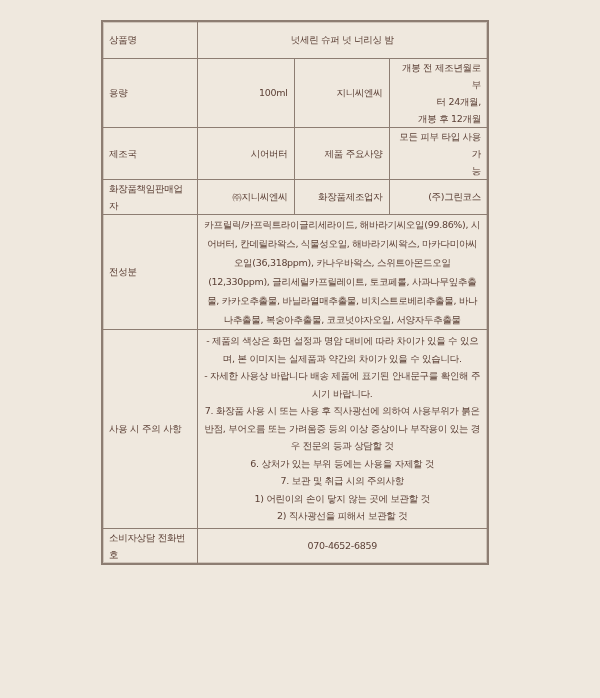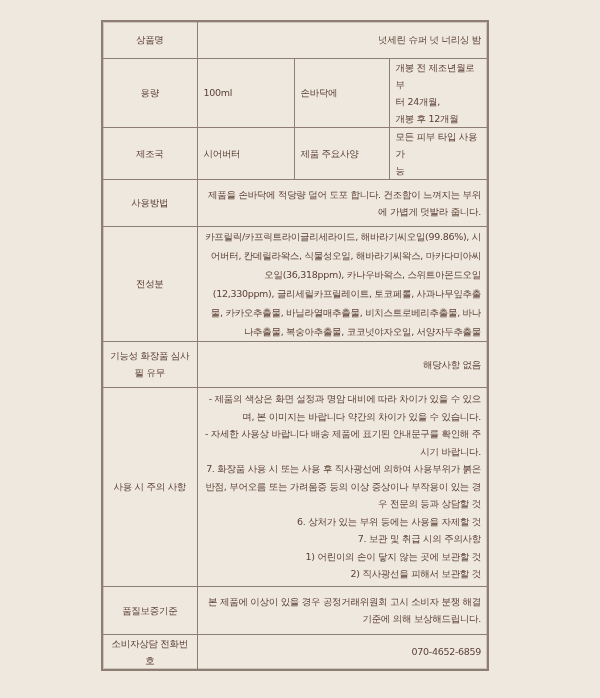--- a/index.html
+++ b/index.html
@@ -30,28 +30,27 @@
       border: 2px solid #8d7d72;
       box-shadow: inset 0 0 0 1px #cfc4b9;
     }
     table.info td {
       border: 1.5px solid #8d7d72;
       vertical-align: middle;
       line-height: 17px;
       padding: 0 6px;
     }
     td.label {
-      text-align: center;
       width: 84px;
     }
     td.val-center {
-      text-align: left;
+      text-align: right;
     }
     td.val-left {
-      text-align: right;
+      text-align: center;
     }
     .lines div { white-space: normal; }
   </style>
 </head>
 <body>
 
 <div class="wrap">
   <table class="info">
     <colgroup>
       <col style="width:95px">
@@ -60,63 +59,57 @@
       <col style="width:99px">
     </colgroup>
     <tbody>
         <tr style="height:37px">
       <td class="label">상품명</td>
       <td class="val-left" colspan="3">넛세린 슈퍼 넛 너리싱 밤</td>
     </tr>
     <tr style="height:62px">
       <td class="label">용량</td>
       <td class="val-center">100ml</td>
-      <td class="val-center">손바닥에</td>
+      <td class="val-center">지니씨엔씨</td>
       <td class="val-center lines">
         <div>개봉 전 제조년월로부</div>
         <div>터 24개월,</div>
         <div>개봉 후 12개월</div>
       </td>
     </tr>
     <tr style="height:48px">
       <td class="label">제조국</td>
       <td class="val-center">시어버터</td>
       <td class="val-center">제품 주요사양</td>
       <td class="val-center lines">
         <div>모든 피부 타입 사용 가</div>
         <div>능</div>
       </td>
     </tr>
-    <tr style="height:47px">
-      <td class="label">사용방법</td>
-      <td class="val-left" colspan="3">제품을 손바닥에 적당량 덜어 도포 합니다. 건조함이 느껴지는 부위에 가볍게 덧발라 줍니다.</td>
+    <tr style="height:32px">
+      <td class="label">화장품책임판매업자</td>
+      <td class="val-center">㈜지니씨엔씨</td>
+      <td class="val-center">화장품제조업자</td>
+      <td class="val-center">(주)그린코스</td>
     </tr>
     <tr style="height:115px">
       <td class="label">전성분</td>
       <td class="val-left" colspan="3" style="line-height:19px">카프릴릭/카프릭트라이글리세라이드, 해바라기씨오일(99.86%), 시어버터, 칸데릴라왁스, 식물성오일, 해바라기씨왁스, 마카다미아씨오일(36,318ppm), 카나우바왁스, 스위트아몬드오일(12,330ppm), 글리세릴카프릴레이트, 토코페롤, 사과나무잎추출물, 카카오추출물, 바닐라열매추출물, 비치스트로베리추출물, 바나나추출물, 복숭아추출물, 코코넛야자오일, 서양자두추출물</td>
     </tr>
-    <tr style="height:46px">
-      <td class="label">기능성 화장품 심사 필 유무</td>
-      <td class="val-left" colspan="3">해당사항 없음</td>
-    </tr>
     <tr style="height:199px">
       <td class="label">사용 시 주의 사항</td>
       <td class="val-left lines" colspan="3" style="line-height:17.5px">
-        <div>- 제품의 색상은 화면 설정과 명암 대비에 따라 차이가 있을 수 있으며, 본 이미지는 바랍니다 약간의 차이가 있을 수 있습니다.</div>
+        <div>- 제품의 색상은 화면 설정과 명암 대비에 따라 차이가 있을 수 있으며, 본 이미지는 실제품과 약간의 차이가 있을 수 있습니다.</div>
         <div>- 자세한 사용상 바랍니다 배송 제품에 표기된 안내문구를 확인해 주시기 바랍니다.</div>
         <div>7. 화장품 사용 시 또는 사용 후 직사광선에 의하여 사용부위가 붉은 반점, 부어오름 또는 가려움증 등의 이상 증상이나 부작용이 있는 경우 전문의 등과 상담할 것</div>
         <div>6. 상처가 있는 부위 등에는 사용을 자제할 것</div>
         <div>7. 보관 및 취급 시의 주의사항</div>
         <div>1) 어린이의 손이 닿지 않는 곳에 보관할 것</div>
         <div>2) 직사광선을 피해서 보관할 것</div>
       </td>
-    </tr>
-    <tr style="height:48px">
-      <td class="label">품질보증기준</td>
-      <td class="val-left" colspan="3">본 제품에 이상이 있을 경우 공정거래위원회 고시 소비자 분쟁 해결 기준에 의해 보상해드립니다.</td>
     </tr>
     <tr style="height:31px">
       <td class="label">소비자상담 전화번호</td>
       <td class="val-left" colspan="3">070-4652-6859</td>
     </tr>
   </tbody>
     </table>
 </div>
 
 </body></html>

